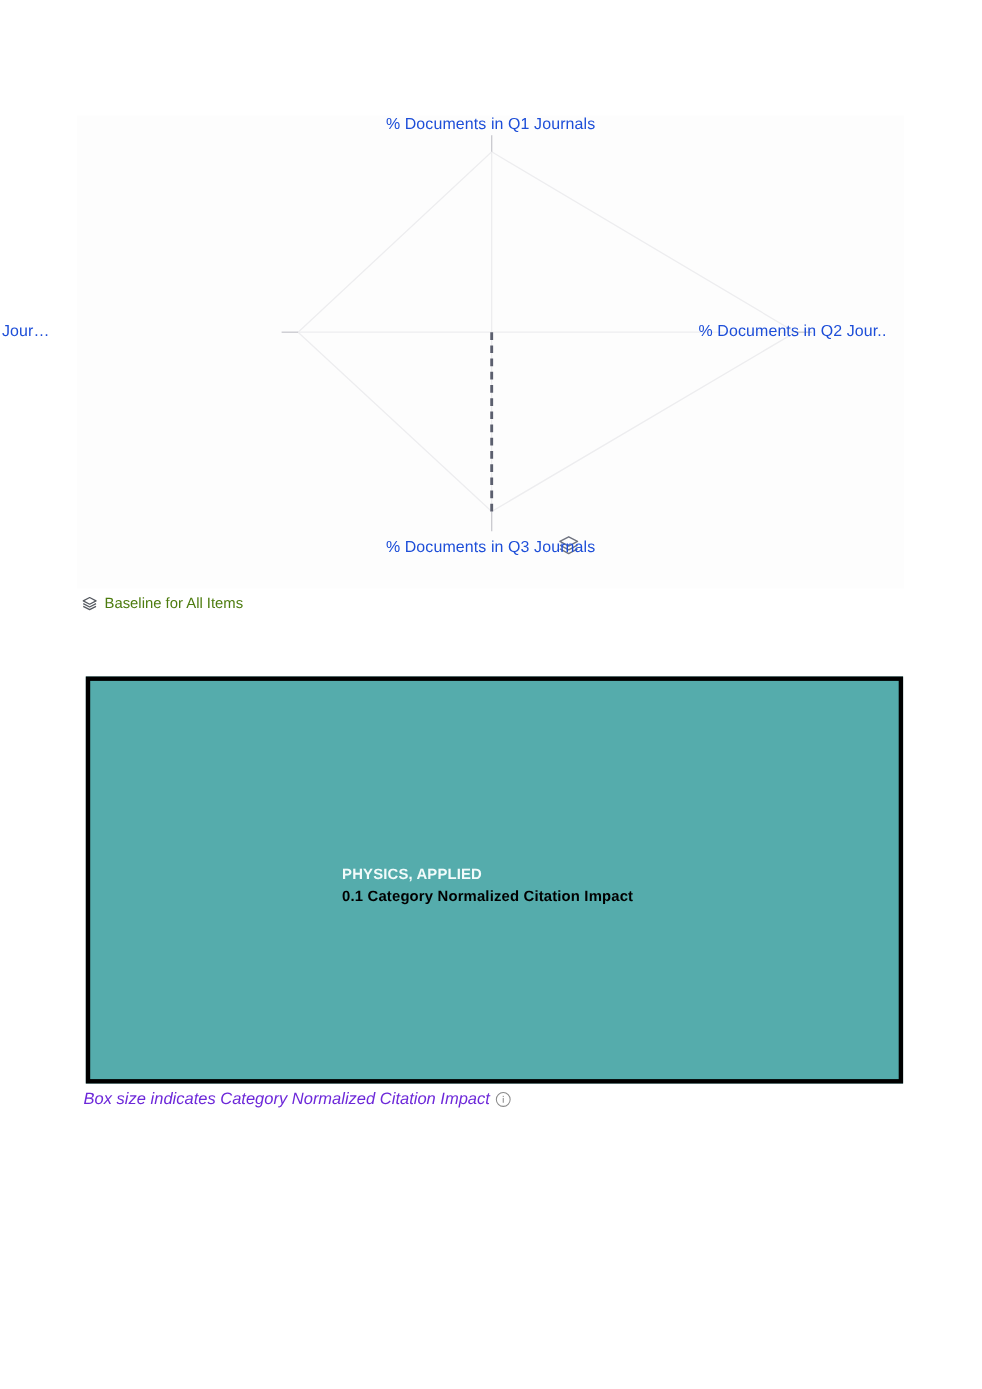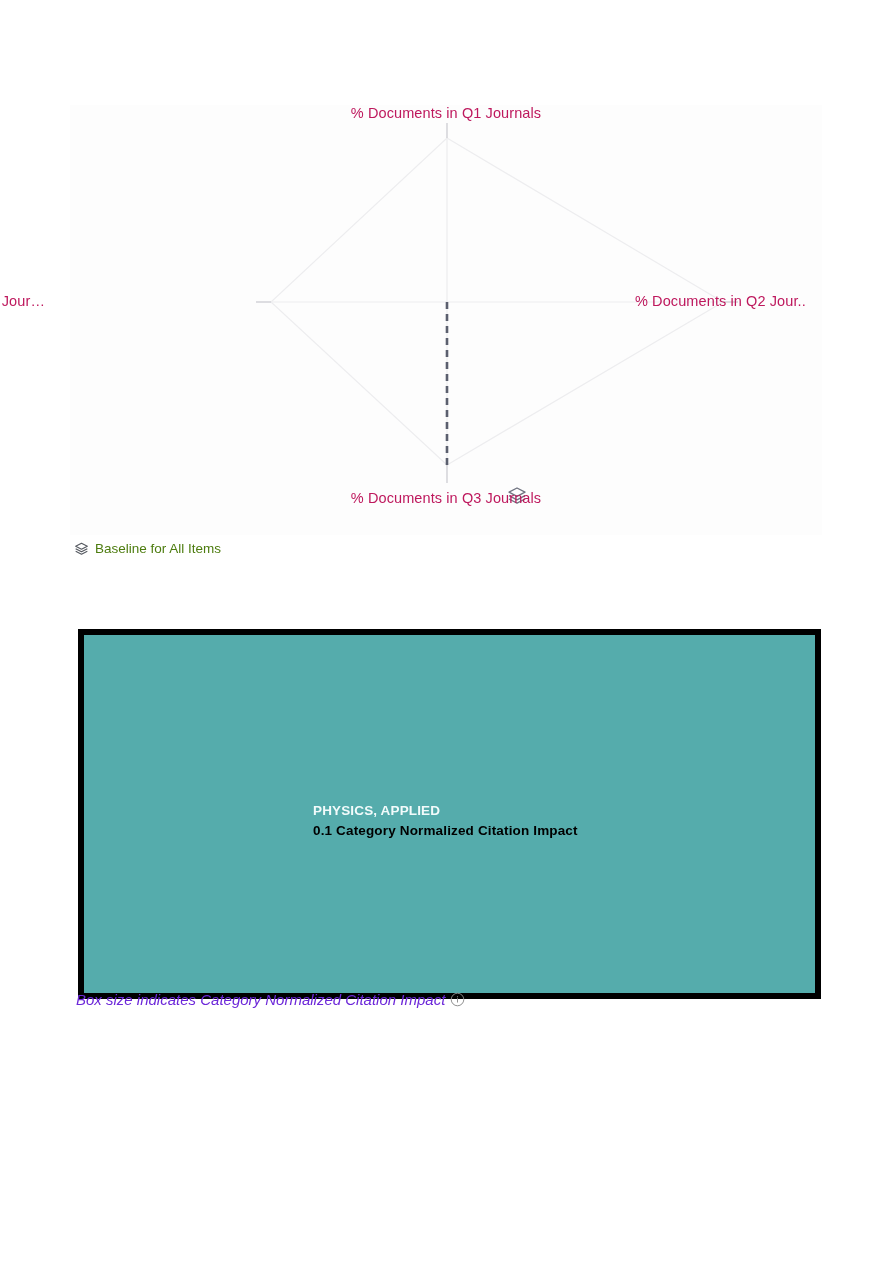--- a/index.html
+++ b/index.html
@@ -31,21 +31,21 @@
     left: 0;
     top: 0;
     width: 752px;
     height: 430px;
     overflow: visible;
   }
   .axis-label {
     position: absolute;
     font-family: "Liberation Sans", sans-serif;
     font-size: 14.5px;
-    color: #be185d;
+    color: #1d4ed8;
     white-space: nowrap;
     letter-spacing: 0.1px;
   }
   .axis-label-q1 {
     left: 0;
     top: 0;
     width: 752px;
     text-align: center;
   }
   .axis-label-q3 {
@@ -94,26 +94,26 @@
     font-family: "Liberation Sans", sans-serif;
     font-size: 13.5px;
     color: #4d7c0f;
     white-space: nowrap;
   }
 
   
   .treemap {
     position: absolute;
     left: 78px;
-    top: 629px;
+    top: 615px;
     width: 743px;
     height: 370px;
     background: #55acac;
     box-sizing: border-box;
-    border: 6px solid #000000;
+    border: 4px solid #000000;
   }
   .treemap-label {
     position: absolute;
     left: 229px;
     top: 166px;
     line-height: 1.45;
   }
   .treemap-title {
     display: block;
     font-family: "Liberation Sans", sans-serif;

